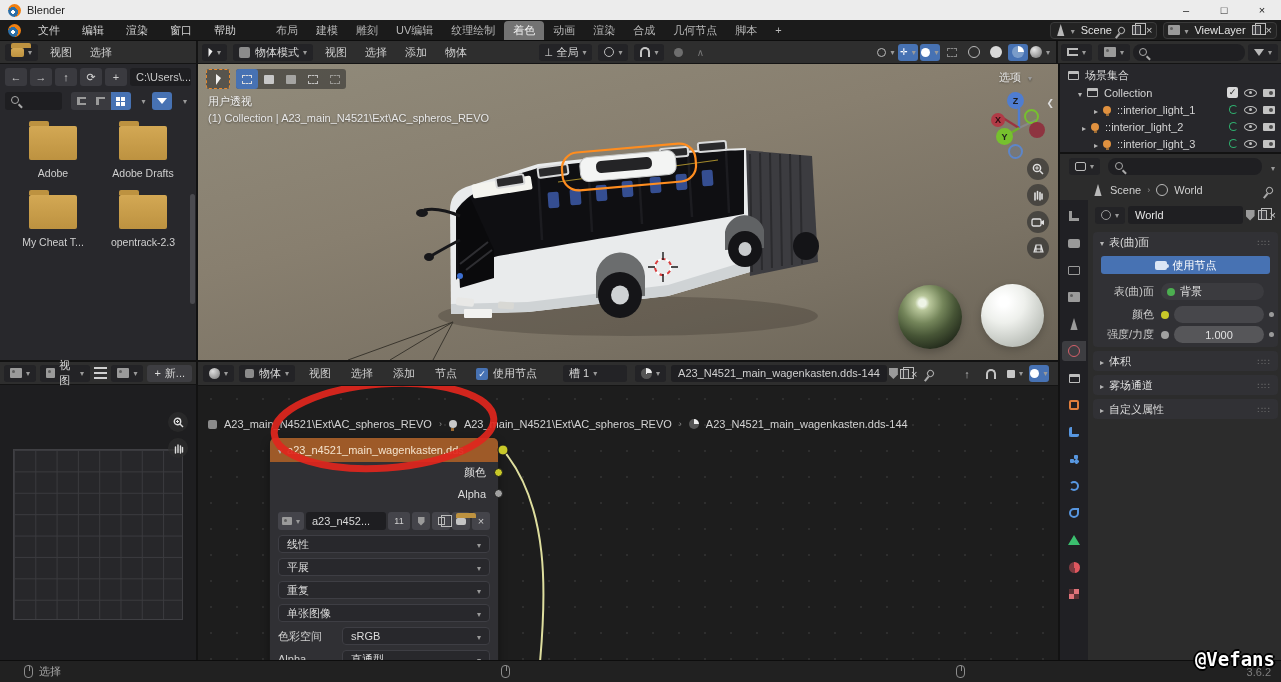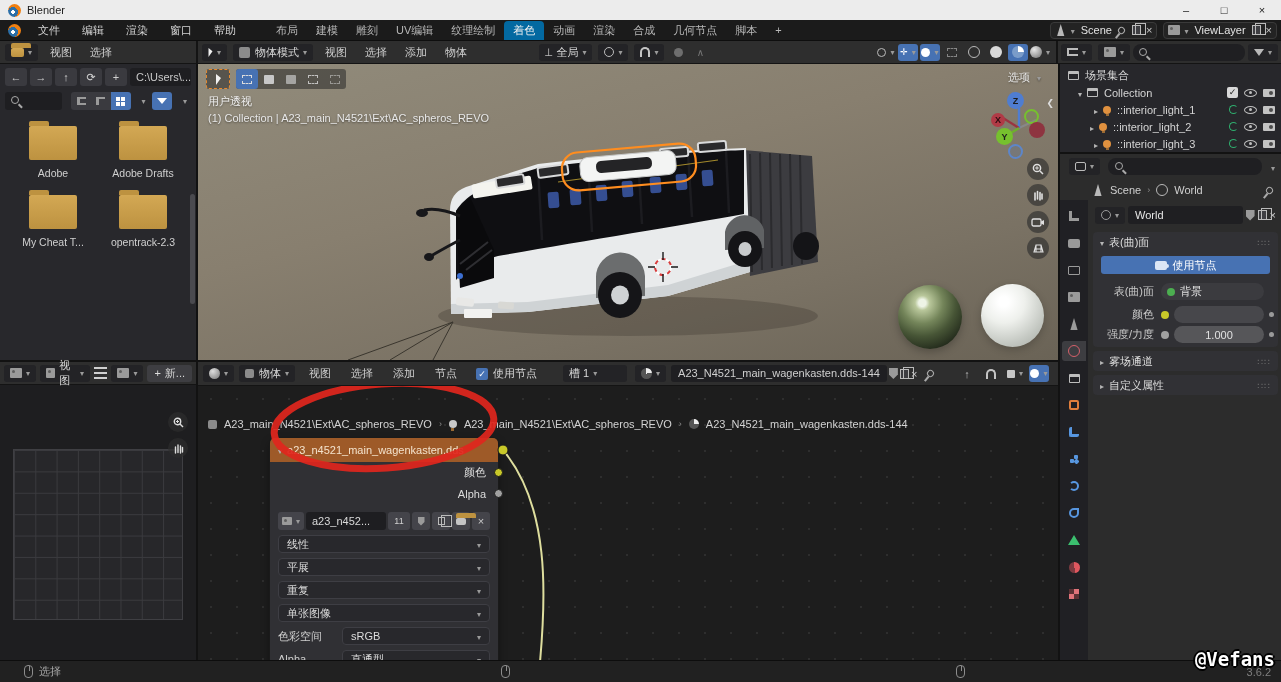--- a/index.html
+++ b/index.html
@@ -23,21 +23,21 @@
   .blender-logo { width:13px; height:13px; border-radius:50%;
     background:radial-gradient(circle at 38% 62%, #fff 0 2px, #2b6fa8 2px 5px, #ef7f12 5px 100%); margin-right:6px; }
   #win-controls { margin-left:auto; display:flex; height:20px; }
   #win-controls > div { width:38px; text-align:center; line-height:20px; font-size:11px; color:#222; }
 
   
   #menubar { left:0; top:20px; width:1281px; height:21px; background:#1b1b1b; display:flex; align-items:center;
     border-bottom:1px solid #0e0e0e; }
   .menu-item { padding:0 11px; color:#d3d3d3; }
   .ws-tab { padding:2px 9px; color:#b9b9b9; border-radius:4px 4px 0 0; }
-  .ws-tab.active { background:#0369a1; color:#f0f0f0; }
+  .ws-tab.active { background:#737373; color:#f0f0f0; }
   .id-block { display:flex; align-items:center; background:#232323; border:1px solid #3a3a3a; border-radius:4px;
     height:17px; padding:0 4px; margin-left:6px; }
   .id-block .name { padding:0 6px; color:#e3e3e3; }
   .mini-ic { width:12px; height:12px; position:relative; }
 
   
   #headerrow { left:0; top:41px; width:1281px; height:23px; background:#2e2e2e; display:flex;
     border-bottom:1px solid #141414; }
   .hsec { display:flex; align-items:center; height:100%; }
   .hmenu { padding:0 9px; color:#cfcfcf; }
@@ -75,21 +75,21 @@
   .tool-active { width:24px; height:20px; border:1px dashed #e78a2e; border-radius:3px; background:rgba(40,40,40,.55);
     display:flex; align-items:center; justify-content:center; }
   .cursor-tri { width:0; height:0; border-left:5px solid #f0f0f0; border-top:4px solid transparent; border-bottom:7px solid transparent; }
   .tool-group { display:flex; background:rgba(40,40,40,.55); border-radius:3px; }
   .tool-group > div { width:22px; height:20px; display:flex; align-items:center; justify-content:center; }
   .tool-group .sel { background:#4772b3; border-radius:3px; }
   .sq-dash { width:10px; height:9px; border:1px dashed #dcdcdc; }
   .sq-fill { width:10px; height:9px; background:#c7c7c7; border-radius:1px; }
   .vp-overlay-text { position:absolute; left:10px; top:30px; color:#f2f2f2; text-shadow:0 1px 2px rgba(0,0,0,.45); }
   .vp-overlay-text .l2 { color:#e8e8e8; margin-top:3px; }
-  .vp-options { position:absolute; right:17px; top:6px; color:#e9e9e9; text-shadow:0 1px 2px rgba(0,0,0,.4); }
+  .vp-options { position:absolute; right:26px; top:6px; color:#e9e9e9; text-shadow:0 1px 2px rgba(0,0,0,.4); }
   .side-toggle { position:absolute; right:4px; top:34px; color:#ddd; font-size:9px; }
   .axis-ball { position:absolute; border-radius:50%; display:flex; align-items:center; justify-content:center;
     font-size:9px; font-weight:bold; color:#1c1c1c; }
   .navbtn2 { position:absolute; width:22px; height:22px; border-radius:50%; background:rgba(46,46,46,.65);
     display:flex; align-items:center; justify-content:center; }
   .sphere { position:absolute; border-radius:50%; }
   #sphere-chrome { left:700px; top:221px; width:64px; height:64px;
     background:radial-gradient(circle at 38% 28%, #eef4e6 0 6%, #b9c79b 12%, #74855a 34%, #475536 55%, #252d1d 78%, #161b12 100%);
     box-shadow:0 3px 8px rgba(0,0,0,.25); }
   #sphere-white { left:783px; top:220px; width:63px; height:63px;
@@ -556,21 +556,21 @@
     <div class="ol-row" style="padding-left:34px">
       <span class="tri-r"></span>
       <div class="i-bulb"></div>
       <span>::interior_light_1</span>
       <div class="ol-right">
         <div class="i-link"></div>
         <div class="i-eye"></div>
         <div class="i-cam"></div>
       </div>
     </div>
-    <div class="ol-row" style="padding-left:30px">
+    <div class="ol-row" style="padding-left:22px">
       <span class="tri-r"></span>
       <div class="i-bulb"></div>
       <span>::interior_light_2</span>
       <div class="ol-right">
         <div class="i-link"></div>
         <div class="i-eye"></div>
         <div class="i-cam"></div>
       </div>
     </div>
     <div class="ol-row" style="padding-left:34px">
@@ -690,20 +690,27 @@
         <div class="prop-row" style="padding-bottom:6px">
           <span class="prop-label">强度/力度</span>
           <div class="sock" style="background:#a1a1a1;margin-right:5px"></div>
           <div class="prop-field slider">
             <span>1.000</span>
           </div>
           <div class="keydot"></div>
         </div>
       </div>
 
+      <div class="panel">
+        <div class="panel-h">
+            <span class="tri-r"></span>
+          <span>体积</span>
+          <span class="dots"></span>
+          </div>
+      </div>
       <div class="panel">
         <div class="panel-h">
             <span class="tri-r"></span>
           <span>雾场通道</span>
           <span class="dots"></span>
           </div>
       </div>
       <div class="panel">
         <div class="panel-h">
             <span class="tri-r"></span>

